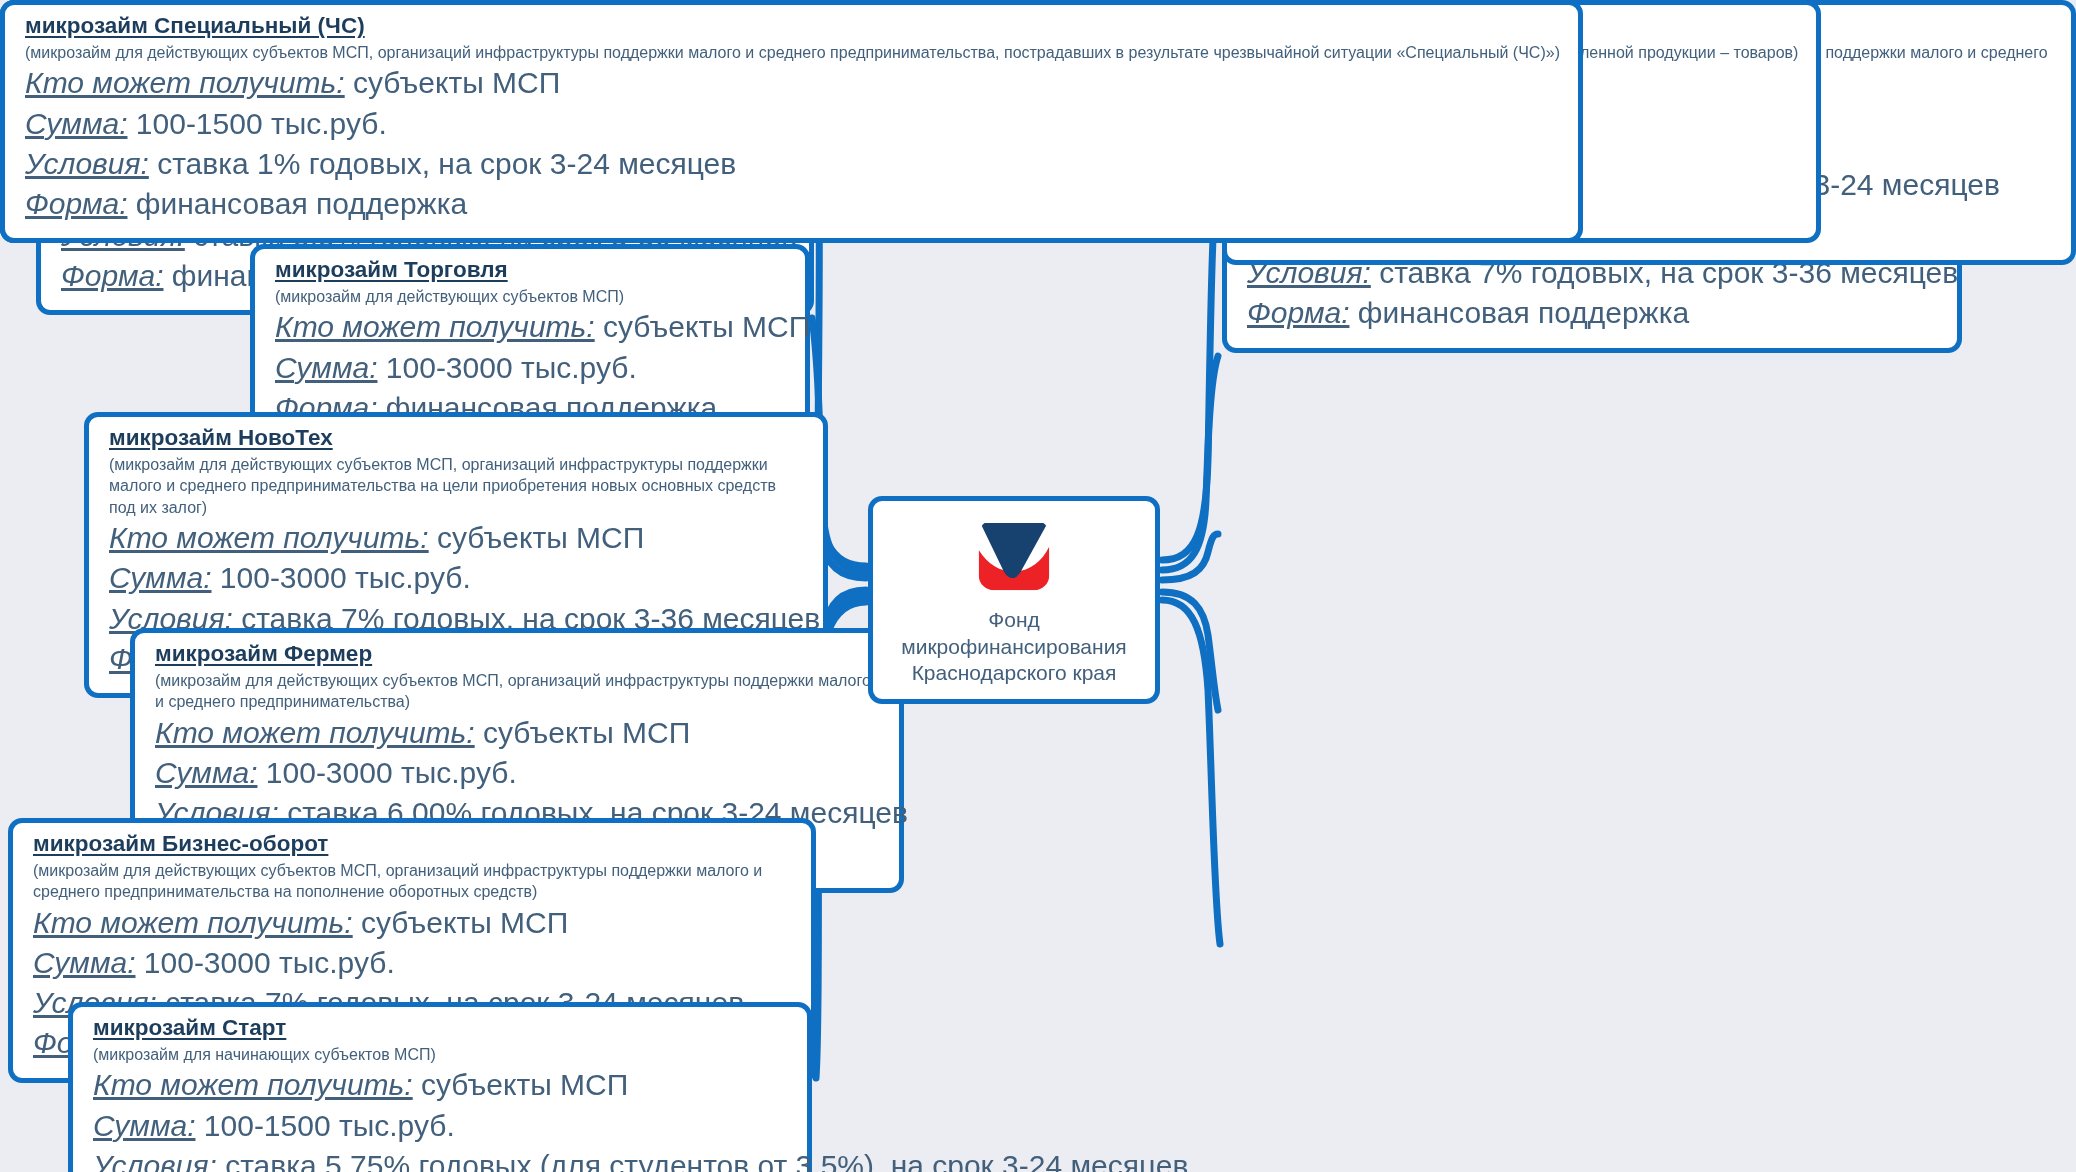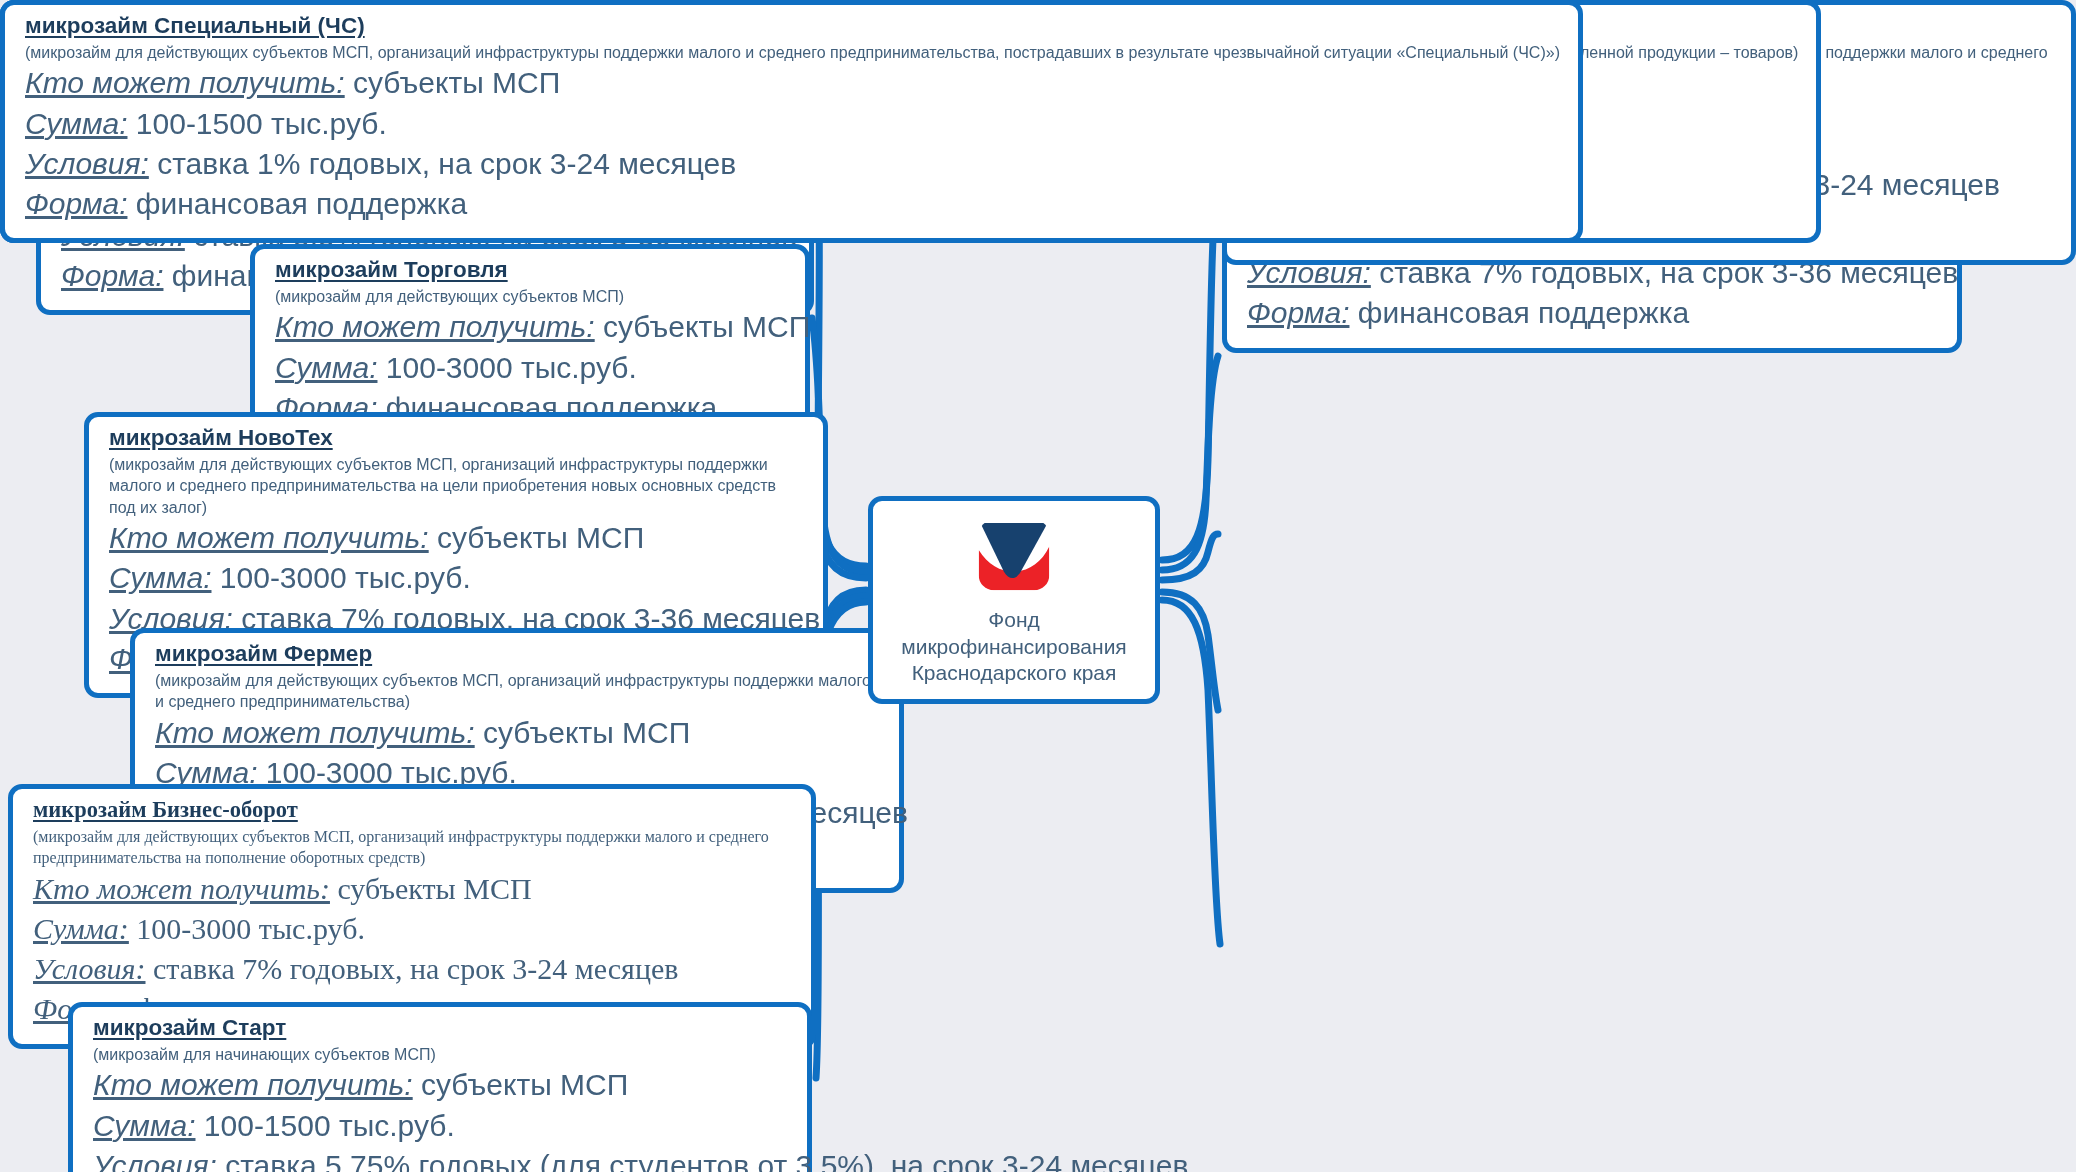--- a/index.html
+++ b/index.html
@@ -95,21 +95,21 @@
   .logo {
     width: 84px;
     height: 84px;
     display: block;
   }
   
   .n-coop   { left: 36px;   top: 8px;    width: 778px; }
   .n-torg   { left: 250px;  top: 244px;  width: 560px; }
   .n-novo   { left: 68px;   top: 412px;  width: 744px; margin-left: 16px; }
   .n-fermer { left: 130px;  top: 628px;  width: 774px; }
-  .n-oborot { left: 8px;    top: 784px;  width: 808px; font-family: Liberation Serif, serif; }
+  .n-oborot { left: 8px;    top: 818px;  width: 808px; }
   .n-start  { left: 68px;   top: 1002px; width: 744px; }
 
   .n-invest { left: 1222px; top: 88px;   width: 740px; }
   .n-remesl { left: 1222px; top": 0;     width: 740px; }
   .n-remesl { left: 1222px; top: 280px;  width: 748px; }
   .n-razv   { left: 1222px; top: 472px;  width: 740px; }
   .n-prom   { left: 1222px; top: 664px;  width: 842px; }
   .n-spec   { left: 1222px; top: 880px;  width: 740px; }
 </style>
 </head>

